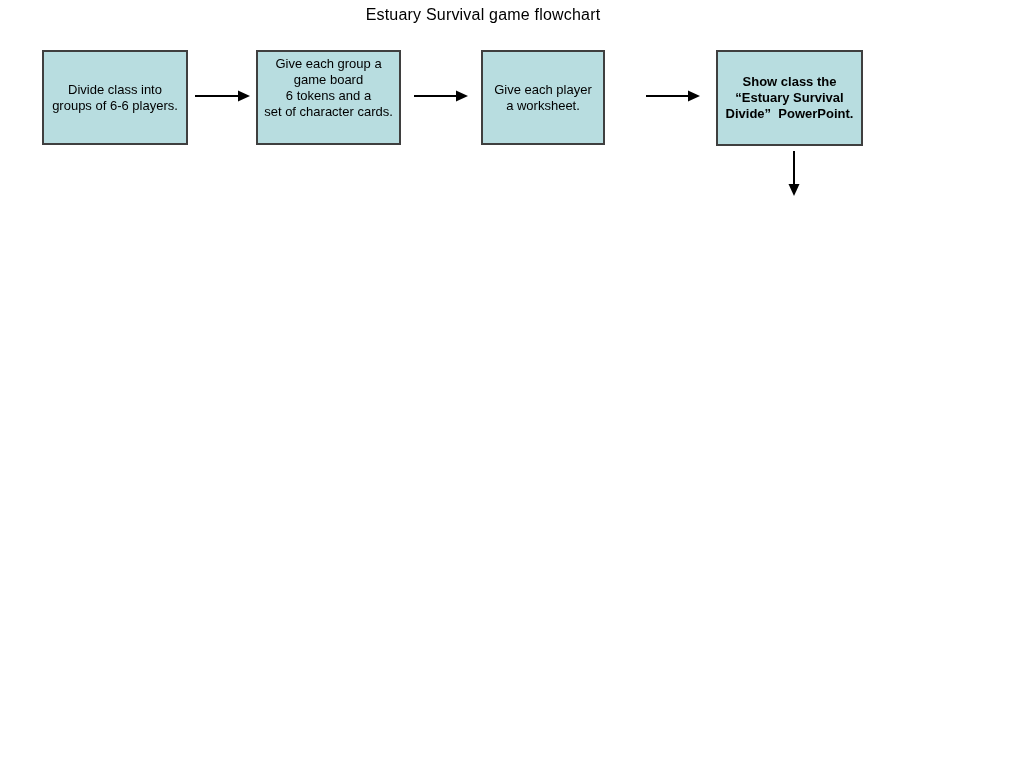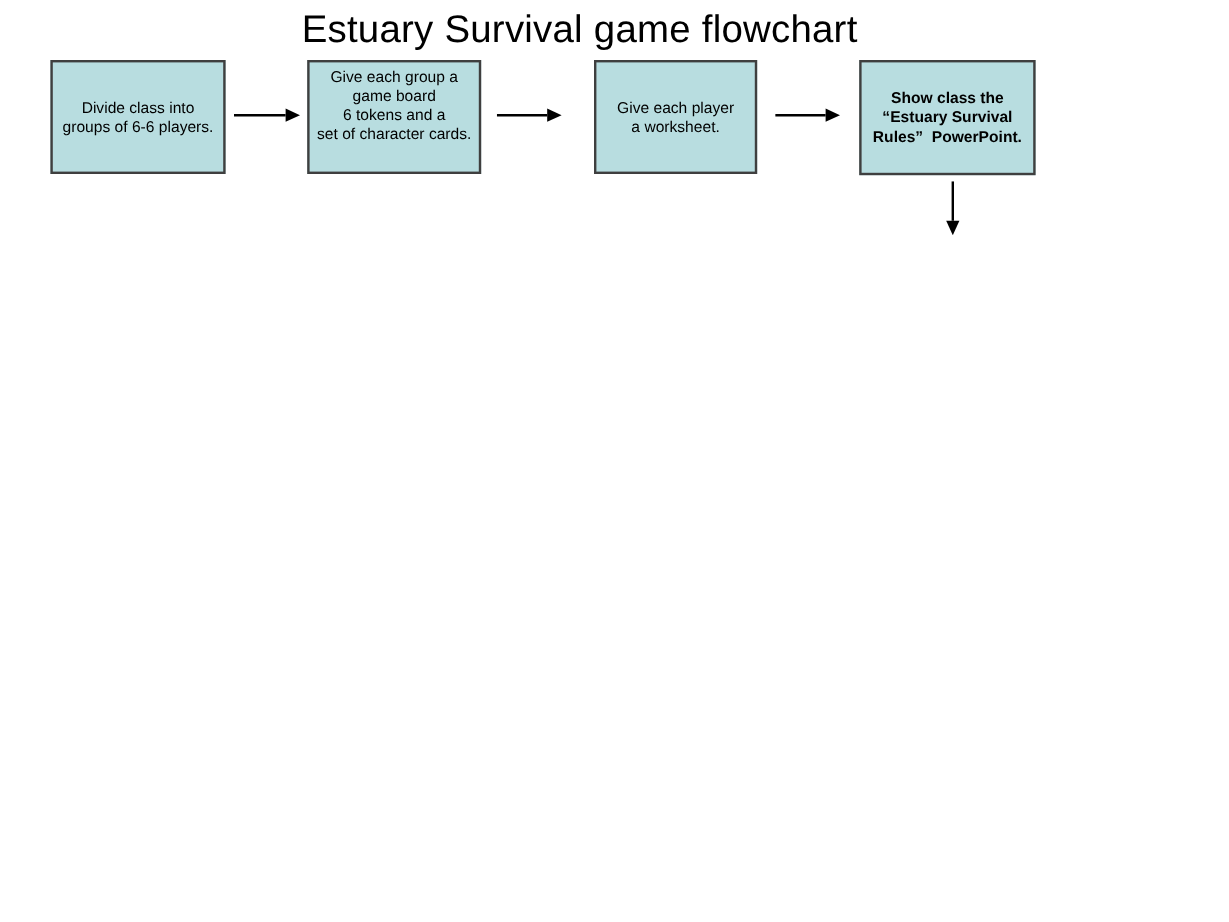--- a/index.html
+++ b/index.html
@@ -13,21 +13,21 @@
     background: #ffffff;
     overflow: hidden;
   }
 
   .title {
     position: absolute;
     left: 0;
     top: 6px;
     width: 966px;
     text-align: center;
-    font-size: 32px;
+    font-size: 16px;
     font-weight: 400;
     color: var(--text-color, #000000);
     letter-spacing: 0.2px;
   }
 
   .flow-box {
     position: absolute;
     top: 50px;
     height: 95px;
     background: var(--box-fill, #b8dde0);
@@ -43,21 +43,21 @@
     font-size: 13px;
     line-height: 16px;
     color: var(--text-color, #000000);
     width: 100%;
   }
   .flow-box.bold .box-text { font-weight: 700; }
   .flow-box.top-text { justify-content: flex-start; padding-top: 4px; }
 
   #box-1 { left: 42px;  width: 146px; }
   #box-2 { left: 256px; width: 145px; }
-  #box-3 { left: 495px; width: 136px; }
+  #box-3 { left: 481px; width: 124px; }
   #box-4 { left: 716px; width: 147px; height: 96px; }
 
   .arrow-svg {
     position: absolute;
     color: var(--arrow-color, #000000);
     display: block;
   }
   #arrow-1 { left: 195px; top: 89px; }
   #arrow-2 { left: 414px; top: 89px; }
   #arrow-3 { left: 646px; top: 89px; }
@@ -98,21 +98,21 @@
   </div>
 
   <svg class="arrow-svg" id="arrow-3" width="55" height="14" viewBox="0 0 55 14">
     <line x1="0" y1="7" x2="42" y2="7" stroke="currentColor" stroke-width="2"></line>
     <polygon points="42,1.5 42,12.5 54,7" fill="currentColor"></polygon>
   </svg>
 
   <div class="flow-box bold" id="box-4">
     <div class="box-text">Show class the
 “Estuary Survival
-Rules”  PowerPoint.</div>
+Divide”  PowerPoint.</div>
   </div>
 
   <svg class="arrow-svg" id="arrow-4" width="14" height="46" viewBox="0 0 14 46">
     <line x1="7" y1="0" x2="7" y2="33" stroke="currentColor" stroke-width="2"></line>
     <polygon points="1.5,33 12.5,33 7,45" fill="currentColor"></polygon>
   </svg>
 
 </div>
 
 </body></html>

